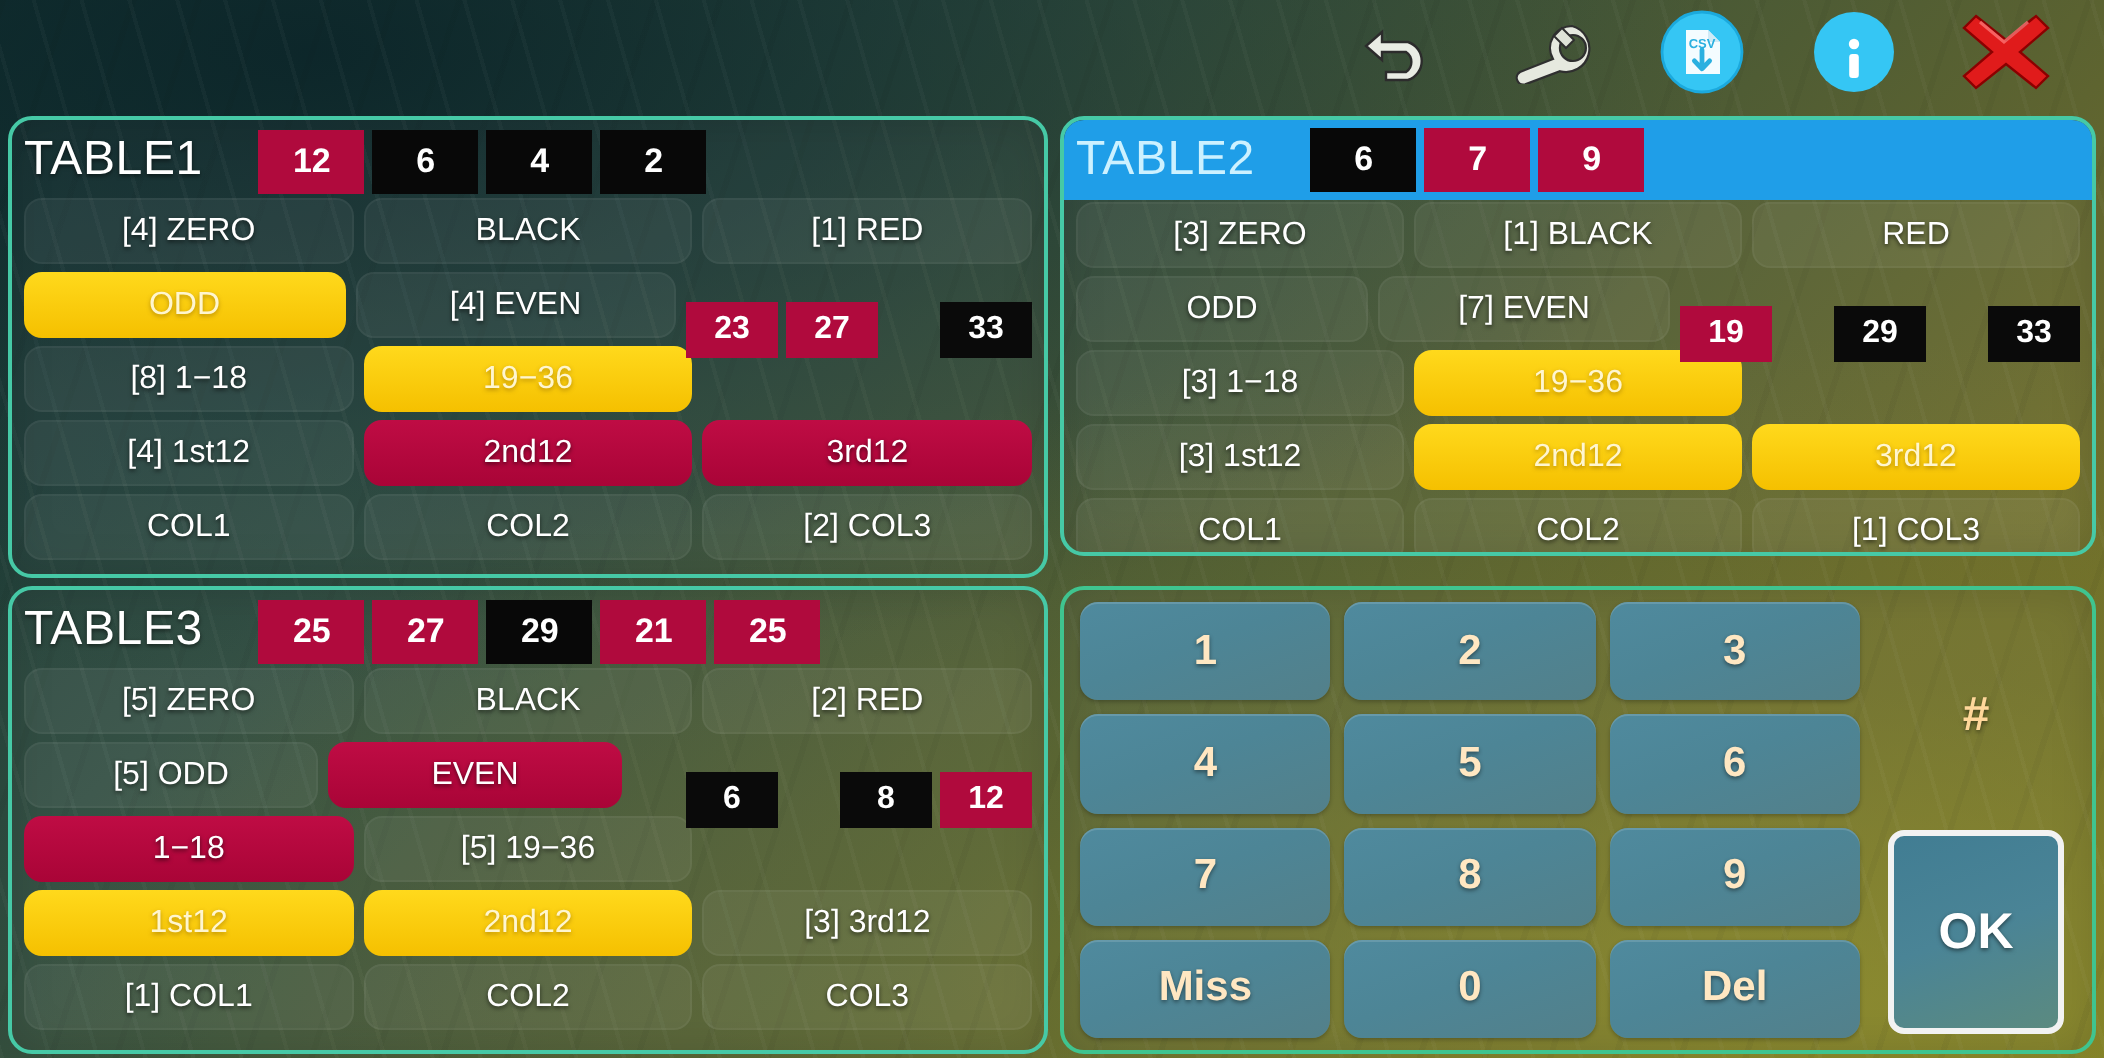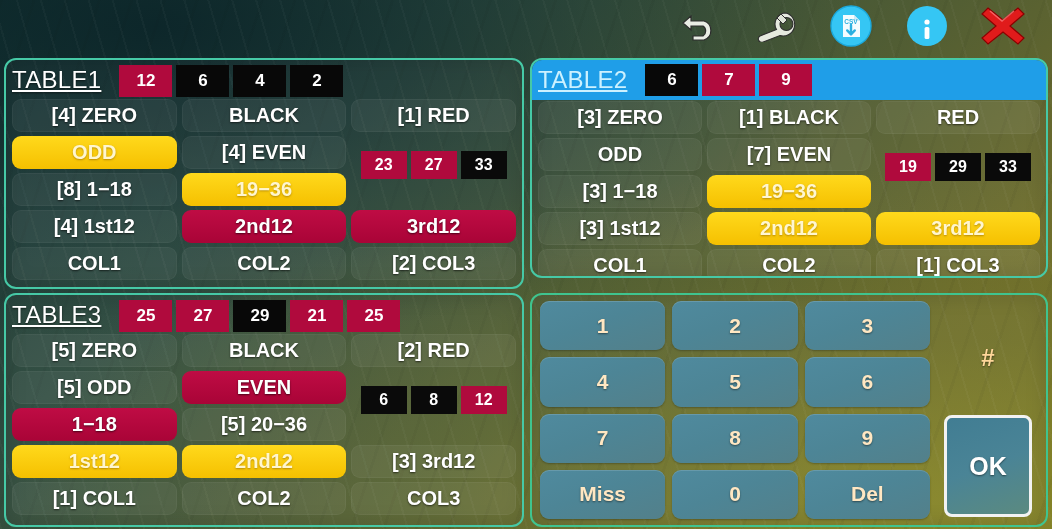--- a/index.html
+++ b/index.html
@@ -47,58 +47,58 @@
   #t1{ left:4px;  top:58px;  width:520px; height:231px; }
   #t2{ left:530px;top:58px;  width:518px; height:220px; }
   #t3{ left:4px;  top:293px; width:520px; height:234px; }
   #kp{ left:530px;top:293px; width:518px; height:234px; border-color:#3fc48f; }
 
   
   .thead{ display:flex; align-items:stretch; height:38px; padding:3px 4px 0 6px; }
   .thead.hl{ background:#1f9ee8; padding:0 0 0 6px; align-items:center; height:40px; }
   .tname{
     font-size:24px; font-weight:400; color:#ffffff;
-    text-decoration:underline; letter-spacing:.3px;
-    line-height:34px; padding-right:18px; white-space:nowrap;
+    letter-spacing:.3px;
+    line-height:34px; padding-right:28px; white-space:nowrap;
     text-shadow:0 1px 2px rgba(0,0,0,.55);
   }
   .thead.hl .tname{ color:#ccf1ff; text-shadow:none; }
   .hist{ display:flex; gap:4px; align-items:center; }
   .hchip{
     min-width:53px; height:32px; line-height:32px; text-align:center;
     font-size:17px; font-weight:bold; color:#fff; padding:0 6px;
   }
   .hchip.red{ background:#b00a3d; }
   .hchip.black{ background:#080808; }
 
   
   .grid{ padding:1px 6px 4px 6px; display:flex; flex-direction:column; gap:4px; }
   .row{ display:flex; gap:5px; height:33px; }
   .cell{
     flex:1 1 0; border-radius:9px;
     display:flex; align-items:center; justify-content:center;
-    font-size:20px; font-weight:bold; color:#ffffff;
+    font-size:16px; font-weight:normal; color:#ffffff;
     text-shadow:0 1px 2px rgba(0,0,0,.6);
     cursor:pointer; user-select:none;
   }
   .cell.off{ background:rgba(255,255,255,0.055); box-shadow:inset 0 0 0 1px rgba(255,255,255,0.045); }
   .cell.yellow{ background:linear-gradient(180deg,#ffd91c,#f5c000); color:#fff6cf; text-shadow:0 1px 2px rgba(120,80,0,.5); }
   .cell.crimson{ background:linear-gradient(180deg,#bf0c44,#a90437); color:#ffffff; }
   .cell.plain{ background:transparent; }
 
   
   .chips{
     flex:1 1 0; display:flex; align-items:center; justify-content:center; gap:4px;
   }
   .mchip{
     width:46px; height:28px; line-height:28px; text-align:center;
     font-size:16px; font-weight:bold; color:#fff;
   }
   .mchip.red{ background:#b00a3d; }
-  .mchip.black{ background:#0a0a0a; }
+  .mchip.black{ background:#0a0a0a;margin-left:27px; }
 
   
   .kpwrap{ display:flex; height:100%; padding:6px 6px 6px 8px; gap:6px; }
   .keys{ flex:0 0 390px; display:grid; grid-template-columns:repeat(3,1fr); grid-template-rows:repeat(4,1fr); gap:7px; }
   .key{
     border-radius:9px;
     background:linear-gradient(160deg, #4f8a9e 0%, #4d8596 45%, #53808a 100%);
     display:flex; align-items:center; justify-content:center;
     font-size:21px; font-weight:bold; color:#ffe7c2;
     text-shadow:0 1px 2px rgba(0,0,0,.45);
@@ -282,21 +282,21 @@
         <div class="cell off">[5] ODD</div>
         <div class="cell crimson">EVEN</div>
         <div class="chips" style="transform: translateY(12px);">
           <div class="mchip black">6</div>
           <div class="mchip black">8</div>
           <div class="mchip red">12</div>
         </div>
       </div>
       <div class="row">
         <div class="cell crimson">1−18</div>
-        <div class="cell off">[5] 20−36</div>
+        <div class="cell off">[5] 19−36</div>
         <div class="cell plain"></div>
       </div>
       <div class="row">
         <div class="cell yellow">1st12</div>
         <div class="cell yellow">2nd12</div>
         <div class="cell off">[3] 3rd12</div>
       </div>
       <div class="row">
         <div class="cell off">[1] COL1</div>
         <div class="cell off">COL2</div>

